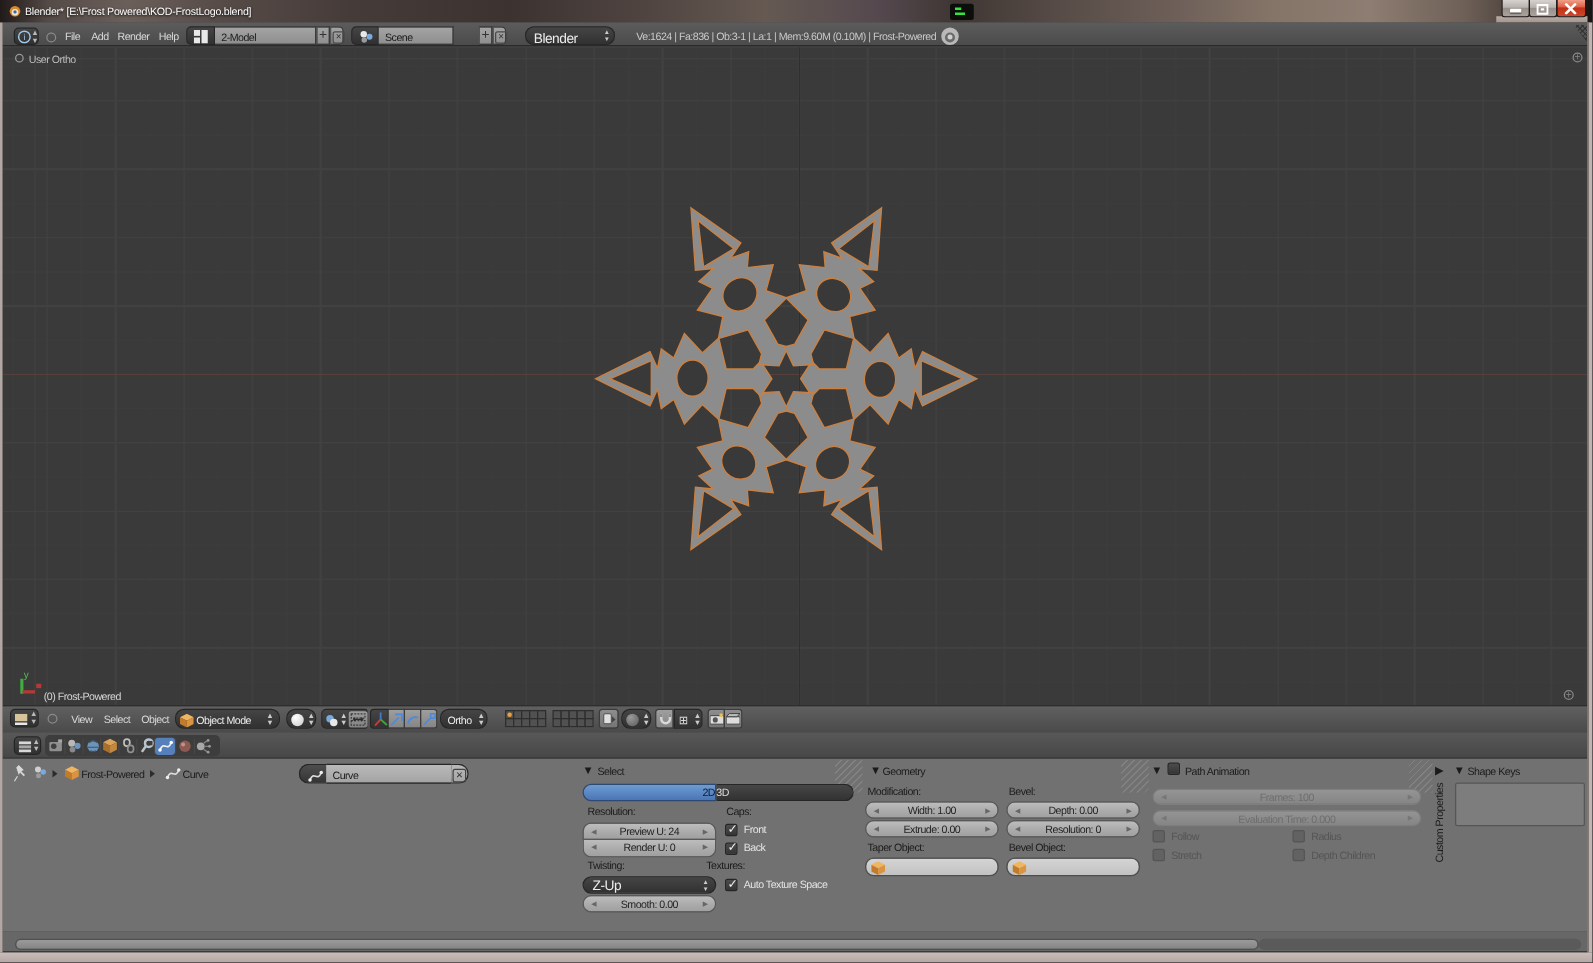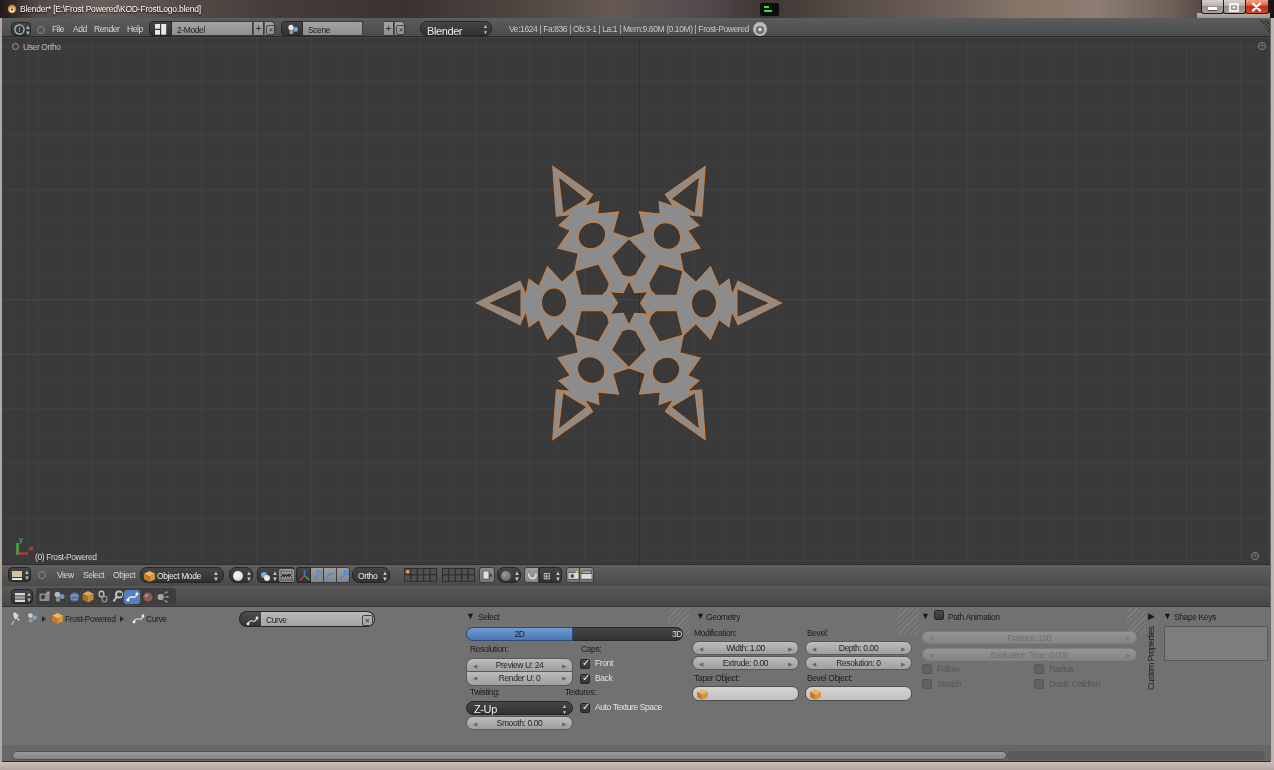--- a/index.html
+++ b/index.html
@@ -398,24 +398,24 @@
 <div class="abs" style="left:261px;top:611px;width:100px;height:16px;background:linear-gradient(#b9b9b9,#a4a4a4);border:1px solid #262626;border-left:none;border-right:none;box-sizing:border-box">
  <div class="abs lbl" style="left:5px;top:3px">Curve</div>
 </div>
 <div class="abs" style="left:361px;top:611px;width:14px;height:16px;background:linear-gradient(#b9b9b9,#a4a4a4);border:1px solid #262626;border-left:none;border-radius:0 8px 8px 0;box-sizing:border-box">
     <div class="abs" style="left:1px;top:3px;width:9px;height:9px;border:1px solid #444;border-radius:2px;color:#333;font-size:7px;line-height:9px;text-align:center">✕</div>
   </div>
 
 <div class="abs" style="left:466px;top:612px;width:9px;height:9px;color:#1a1a1a;font-size:9px;line-height:9px">▼</div>
 <div class="abs lbl" style="left:478px;top:612px">Select</div>
 <div class="abs" style="left:466px;top:627px;width:107px;height:14px;background:linear-gradient(#6f9bd2,#4a77b4);border:1px solid #2e4a72;border-radius:7px 0 0 7px;box-sizing:border-box">
- <div class="abs" style="left:0;top:1px;width:100%;text-align:center;font-size:8.5px;letter-spacing:-0.4px;color:#0e1a2e">2D</div>
+ <div class="abs" style="left:0;top:1px;width:100%;text-align:right;font-size:8.5px;letter-spacing:-0.4px;color:#0e1a2e">2D</div>
 </div>
 <div class="abs" style="left:573px;top:627px;width:110px;height:14px;background:linear-gradient(#474747,#323232);border:1px solid #262626;border-left:none;border-radius:0 7px 7px 0;box-sizing:border-box">
- <div class="abs" style="left:0;top:1px;width:100%;text-align:right;font-size:8.5px;letter-spacing:-0.4px;color:#dcdcdc">3D</div>
+ <div class="abs" style="left:0;top:1px;width:100%;text-align:left;font-size:8.5px;letter-spacing:-0.4px;color:#dcdcdc">3D</div>
 </div>
 <div class="abs lbl" style="left:470px;top:644px">Resolution:</div>
 <div class="abs pill" style="left:466px;top:658px;width:107px;height:14px;border-radius:7px 7px 0 0">Preview U: 24<span class="abs arr" style="left:6px;top:1px">◀</span><span class="abs arr" style="right:6px;top:1px">▶</span></div>
 <div class="abs pill" style="left:466px;top:672px;width:107px;height:14px;border-radius:0 0 7px 7px;border-top:none">Render U: 0<span class="abs arr" style="left:6px;top:0">◀</span><span class="abs arr" style="right:6px;top:0">▶</span></div>
 <div class="abs lbl" style="left:470px;top:687px">Twisting:</div>
 <div class="abs ddk" style="left:466px;top:701px;width:107px;height:14px">
  <div class="abs" style="left:7px;top:1px;font-size:11px;letter-spacing:-0.4px;color:#ececec">Z-Up</div>
  <div class="abs" style="left:95px;top:2px;color:#ccc;font-size:5px;line-height:5.5px">▲<br>▼</div>
 </div>
 <div class="abs pill" style="left:466px;top:716px;width:107px;height:14px">Smooth: 0.00<span class="abs arr" style="left:6px;top:1px">◀</span><span class="abs arr" style="right:6px;top:1px">▶</span></div>

